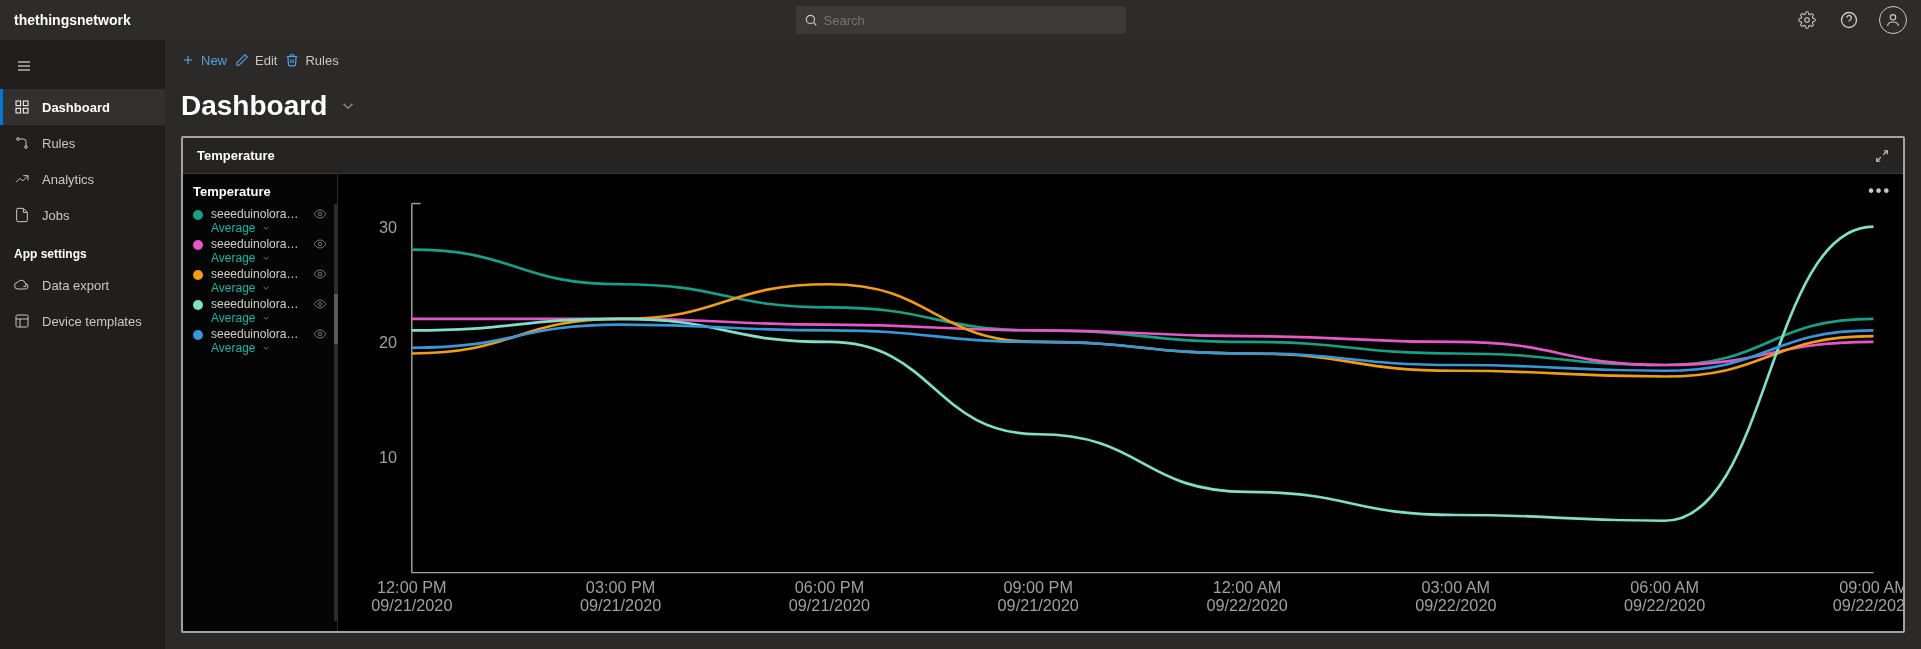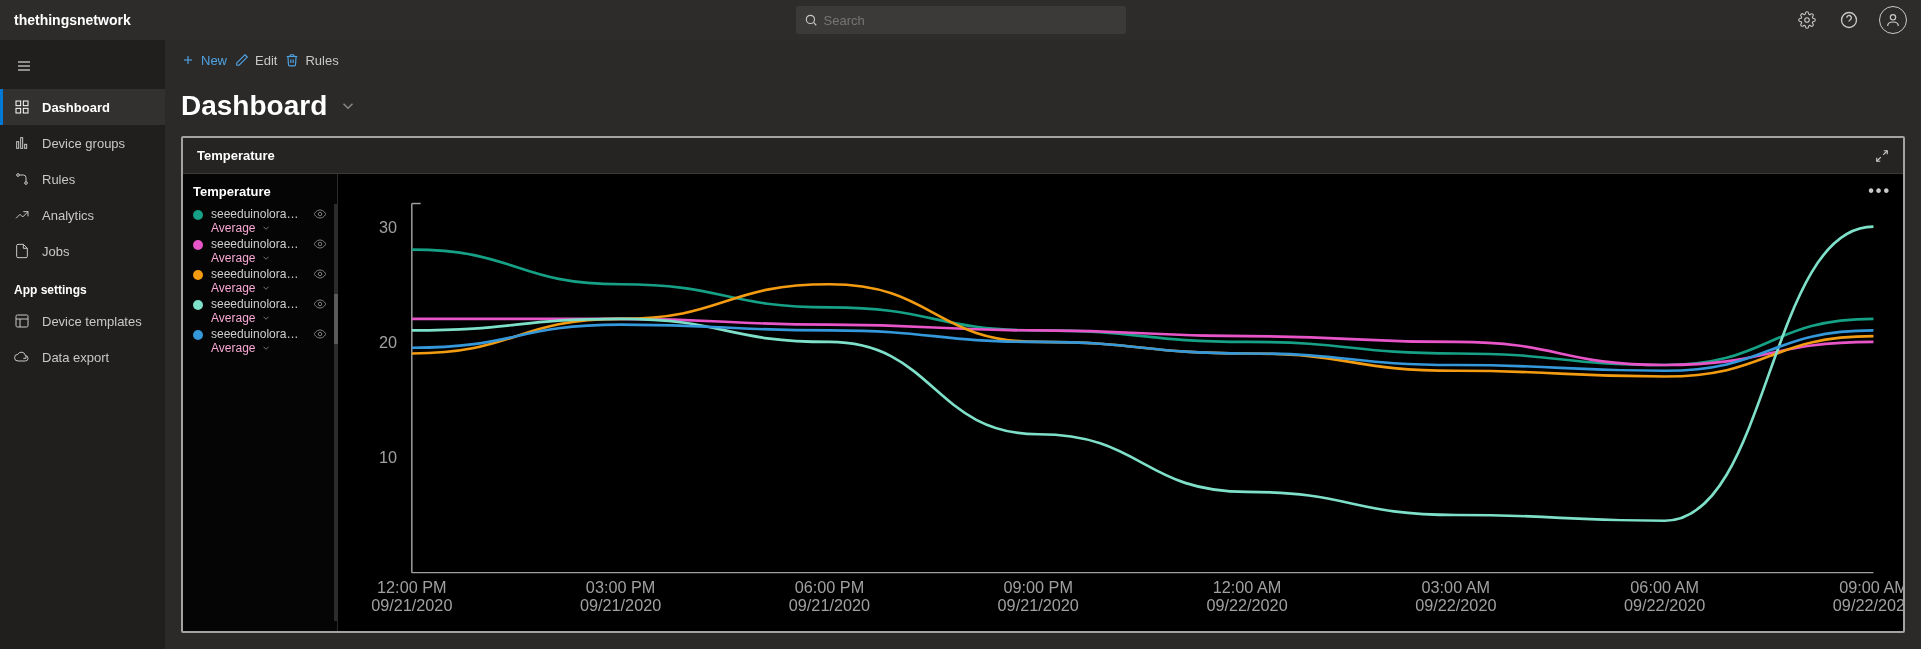--- a/index.html
+++ b/index.html
@@ -199,21 +199,21 @@
     color: #d0d0d0;
     white-space: nowrap;
     overflow: hidden;
     text-overflow: ellipsis;
     max-width: 90px;
   }
   .legend-row2 {
     display: flex;
     align-items: center;
     gap: 6px;
-    color: #f9a8d4;
+    color: #14b8a6;
     font-size: 12px;
   }
   .legend-right-icon { margin-left: auto; color: #8a8a8a; font-size: 11px; }
   .legend-track { position:absolute; right:-1px; top:30px; bottom:10px; width:4px; background:#2d2c2b; }
   .legend-thumb { position:absolute; right:-1px; top:120px; height:50px; width:4px; background:#5a5a5a; }
   .chart-area {
     flex: 1;
     position: relative;
     background: #000;
   }
@@ -279,28 +279,20 @@
       <svg viewBox="0 0 24 24" fill="none" stroke="currentColor" stroke-width="1.5">
           <rect x="3" y="3" width="7" height="7"></rect>
           <rect x="14" y="3" width="7" height="7"></rect>
           <rect x="3" y="14" width="7" height="7"></rect>
           <rect x="14" y="14" width="7" height="7"></rect>
         </svg>
       <span>Dashboard</span>
     </div>
     <div class="nav-item">
       <svg viewBox="0 0 24 24" fill="none" stroke="currentColor" stroke-width="1.5">
-          <rect x="4" y="10" width="3" height="10"></rect>
-          <rect x="10" y="4" width="3" height="16"></rect>
-          <rect x="16" y="14" width="3" height="6"></rect>
-        </svg>
-      <span>Device groups</span>
-    </div>
-    <div class="nav-item">
-      <svg viewBox="0 0 24 24" fill="none" stroke="currentColor" stroke-width="1.5">
           <circle cx="6" cy="6" r="2"></circle>
           <circle cx="18" cy="18" r="2"></circle>
           <path d="M8 6h6a4 4 0 0 1 4 4v6"></path>
         </svg>
       <span>Rules</span>
     </div>
     <div class="nav-item">
       <svg viewBox="0 0 24 24" fill="none" stroke="currentColor" stroke-width="1.5">
           <polyline points="3 17 9 11 13 15 21 7"></polyline>
           <polyline points="14 7 21 7 21 14"></polyline>
@@ -312,32 +304,32 @@
           <path d="M14 2H6a2 2 0 0 0-2 2v16a2 2 0 0 0 2 2h12a2 2 0 0 0 2-2V8z"></path>
           <polyline points="14 2 14 8 20 8"></polyline>
         </svg>
       <span>Jobs</span>
     </div>
 
     <div class="nav-section">App settings</div>
 
     <div class="nav-item">
       <svg viewBox="0 0 24 24" fill="none" stroke="currentColor" stroke-width="1.5">
+          <path d="M17 18a4 4 0 0 0 0-8 6 6 0 0 0-11.3-2A4.5 4.5 0 0 0 6 18z"></path>
+          <polyline points="14 14 18 14 18 10"></polyline>
+        </svg>
+      <span>Data export</span>
+    </div>
+    <div class="nav-item">
+      <svg viewBox="0 0 24 24" fill="none" stroke="currentColor" stroke-width="1.5">
           <rect x="3" y="3" width="18" height="18" rx="2"></rect>
           <line x1="3" y1="9" x2="21" y2="9"></line>
           <line x1="9" y1="21" x2="9" y2="9"></line>
         </svg>
       <span>Device templates</span>
-    </div>
-    <div class="nav-item">
-      <svg viewBox="0 0 24 24" fill="none" stroke="currentColor" stroke-width="1.5">
-          <path d="M17 18a4 4 0 0 0 0-8 6 6 0 0 0-11.3-2A4.5 4.5 0 0 0 6 18z"></path>
-          <polyline points="14 14 18 14 18 10"></polyline>
-        </svg>
-      <span>Data export</span>
     </div>
   </div>
 
   <div class="main">
     <div class="toolbar">
       <div class="tbtn new">
         <svg width="14" height="14" viewBox="0 0 24 24" fill="none" stroke="#4fa3e3" stroke-width="2">
             <line x1="12" y1="5" x2="12" y2="19"></line>
             <line x1="5" y1="12" x2="19" y2="12"></line>
           </svg>

